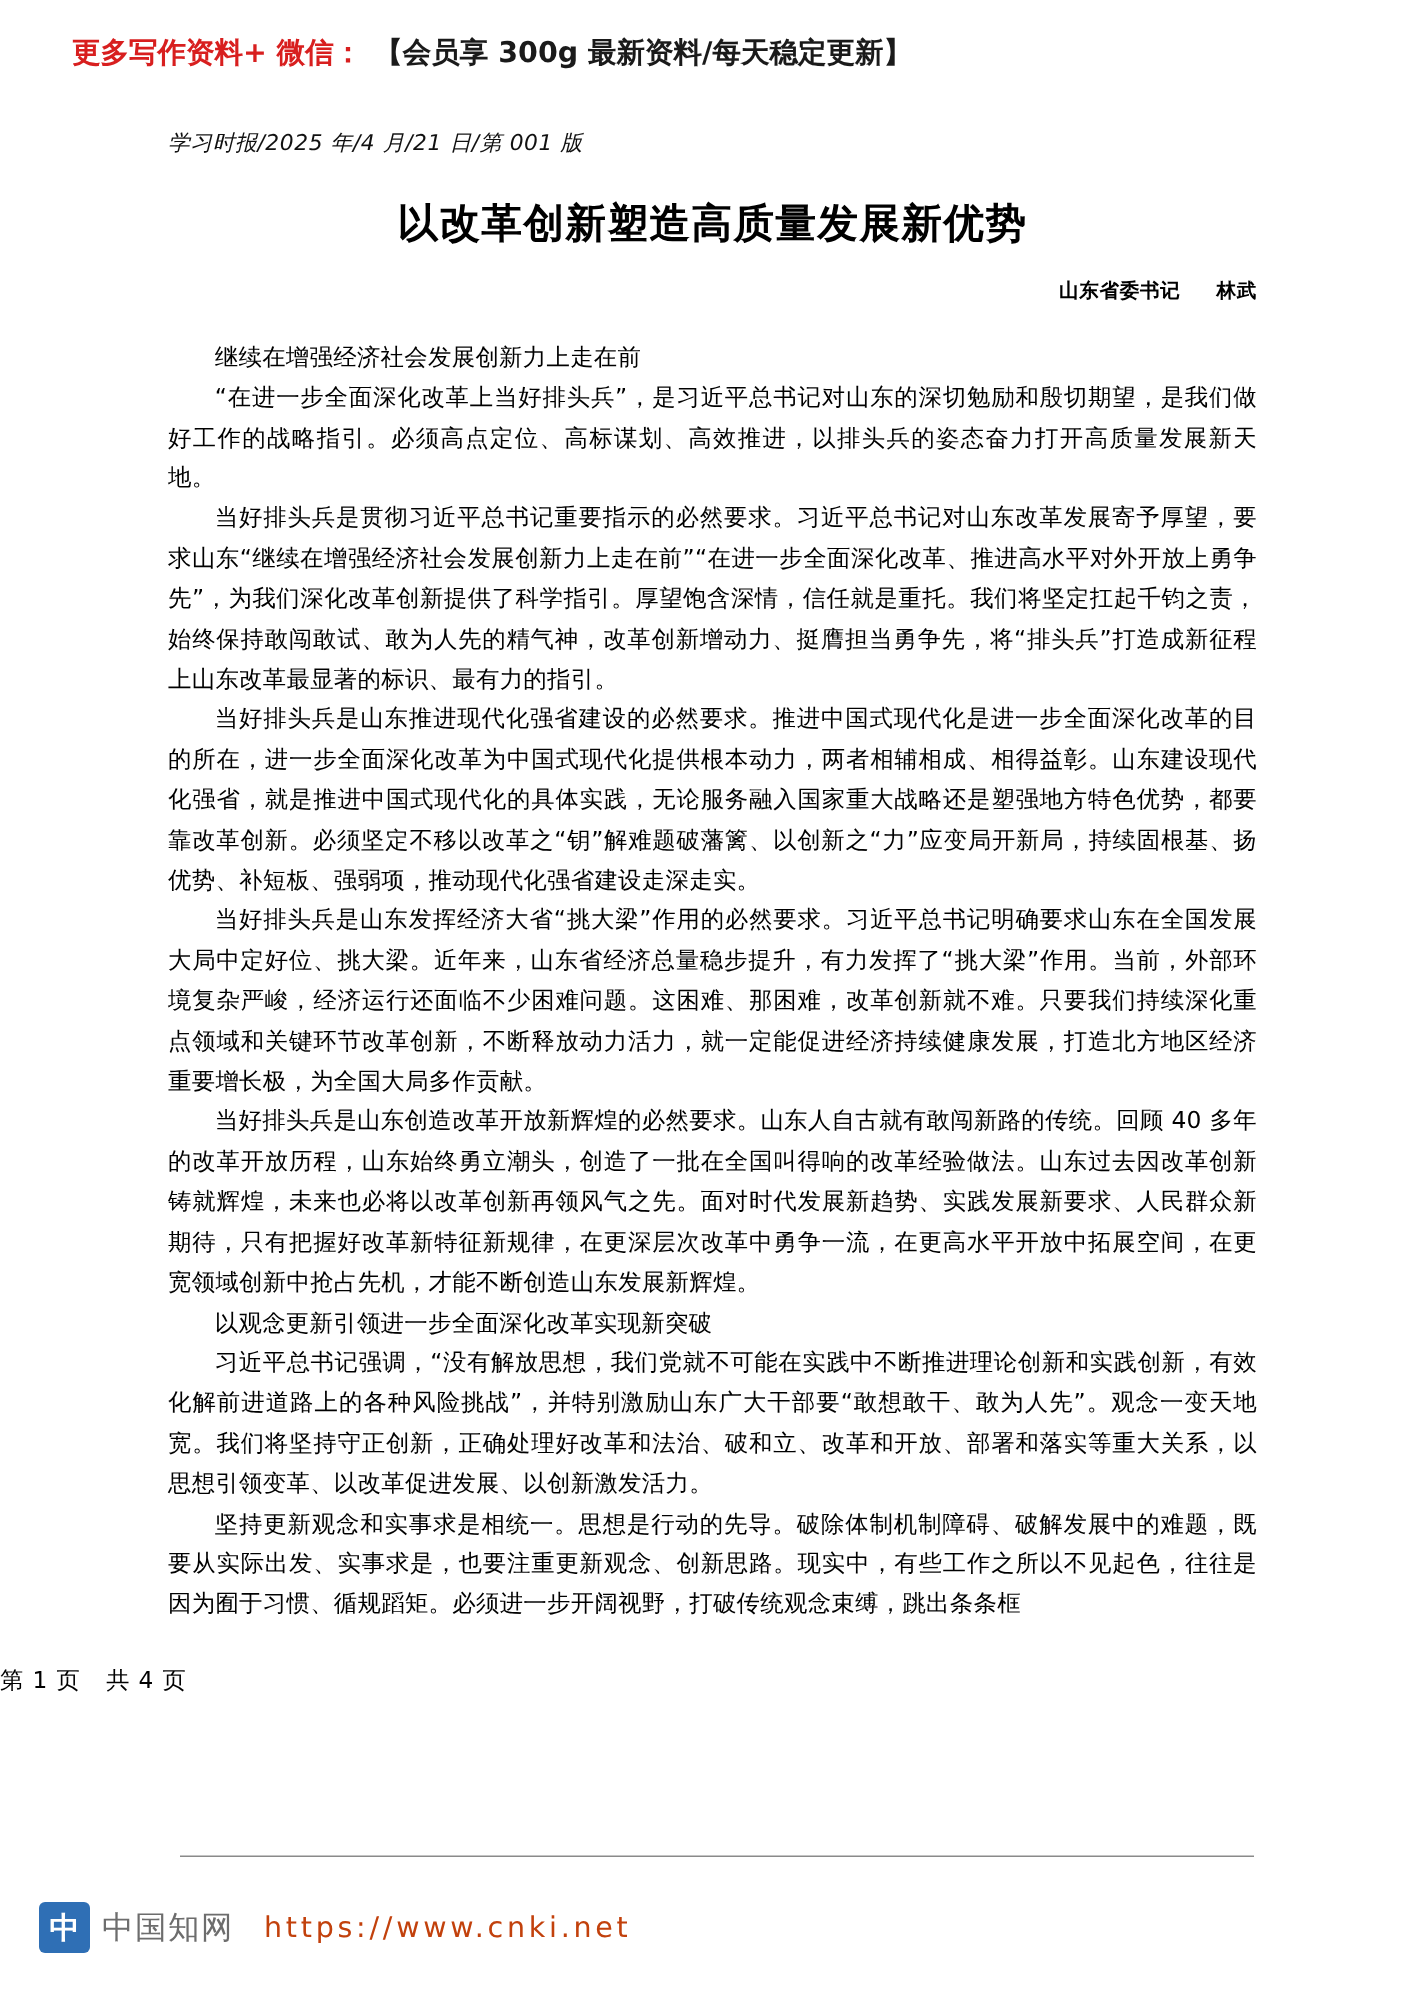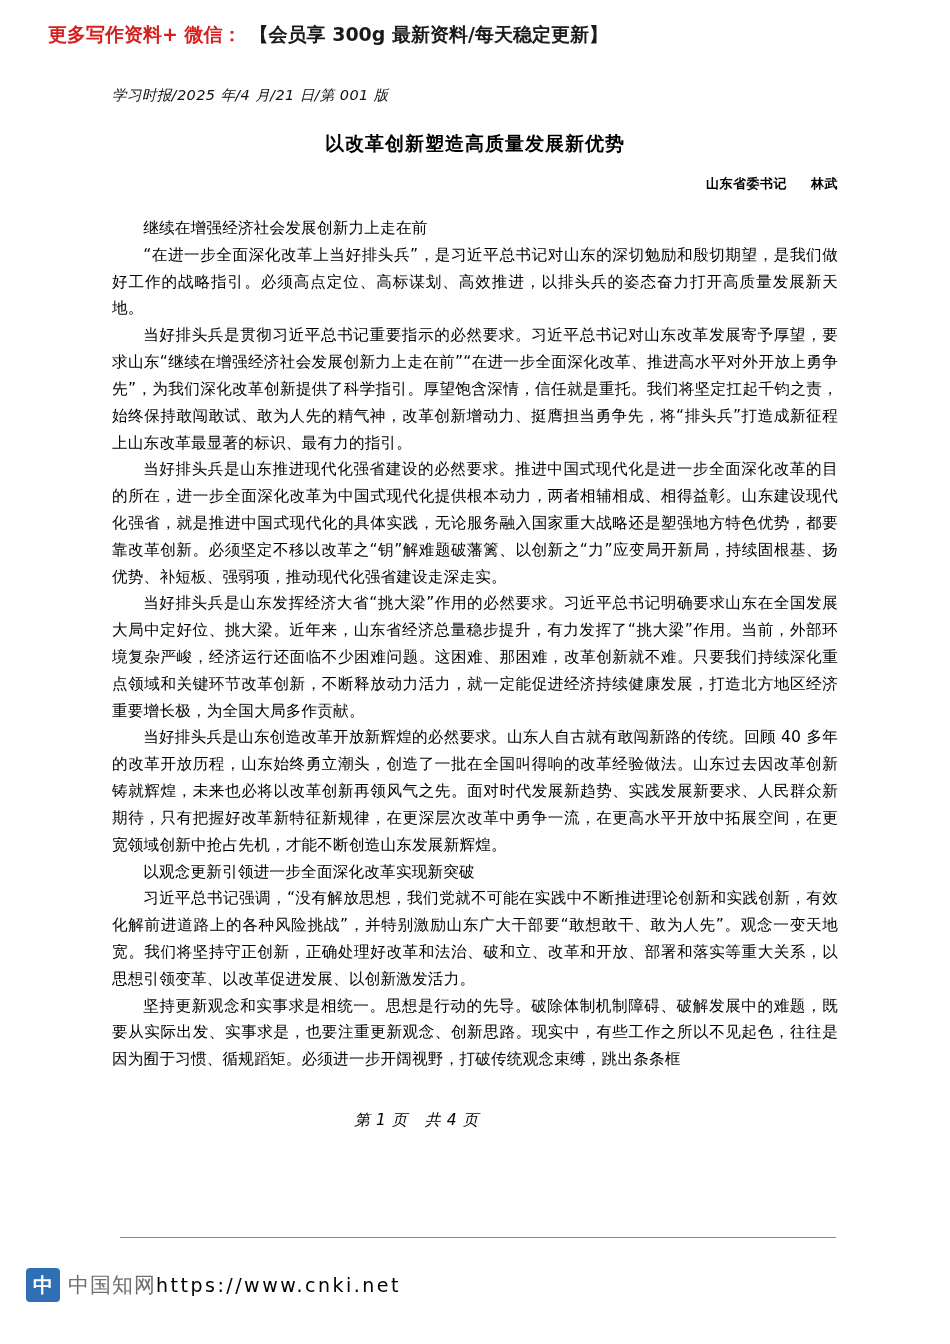--- a/index.html
+++ b/index.html
@@ -42,21 +42,21 @@
   }
   .source-line {
     font-size: 14.5px;
     letter-spacing: 0.4px;
     margin-bottom: 26px;
     color: #111;
     font-style: italic;
   }
   .doc-title {
     text-align: center;
-    font-size: 19px;
+    font-size: 27px;
     font-weight: bold;
     letter-spacing: 1px;
     margin: 0 0 18px 0;
     color: #000;
   }
   .byline {
     text-align: right;
     font-size: 13px;
     font-weight: bold;
     margin: 0 0 22px 0;
@@ -73,24 +73,23 @@
     text-indent: 2em;
     letter-spacing: 0.2px;
   }
 
   
   .page-num {
     position: absolute;
     top: 1110px;
     left: 0;
     width: 833px;
-    text-align: center;
+    text-align: left;
     font-size: 15.5px;
     letter-spacing: 0.6px;
-    font-style: italic;
   }
   .page-num .pn-gap { display: inline-block; width: 6px; }
 
   
   .bottom-rule {
     position: absolute;
     top: 1237px;
     left: 120px;
     width: 716px;
     height: 1px;
@@ -118,22 +117,23 @@
     justify-content: center;
     line-height: 1;
   }
   .wm-text {
     margin-left: 8px;
     font-size: 21px;
     color: #6d6d6d;
     letter-spacing: 1px;
   }
   .wm-url {
+    margin-left: 20px;
     font-size: 19px;
-    color: #000000;
+    color: #c2410c;
     letter-spacing: 2.5px;
   }
 </style>
 </head>
 <body>
 
 <div class="promo-banner">
   <span class="promo-red">更多写作资料+ 微信：</span>
   <span class="promo-gap"></span>
   <span class="promo-black">【会员享 300g 最新资料/每天稳定更新】</span>

